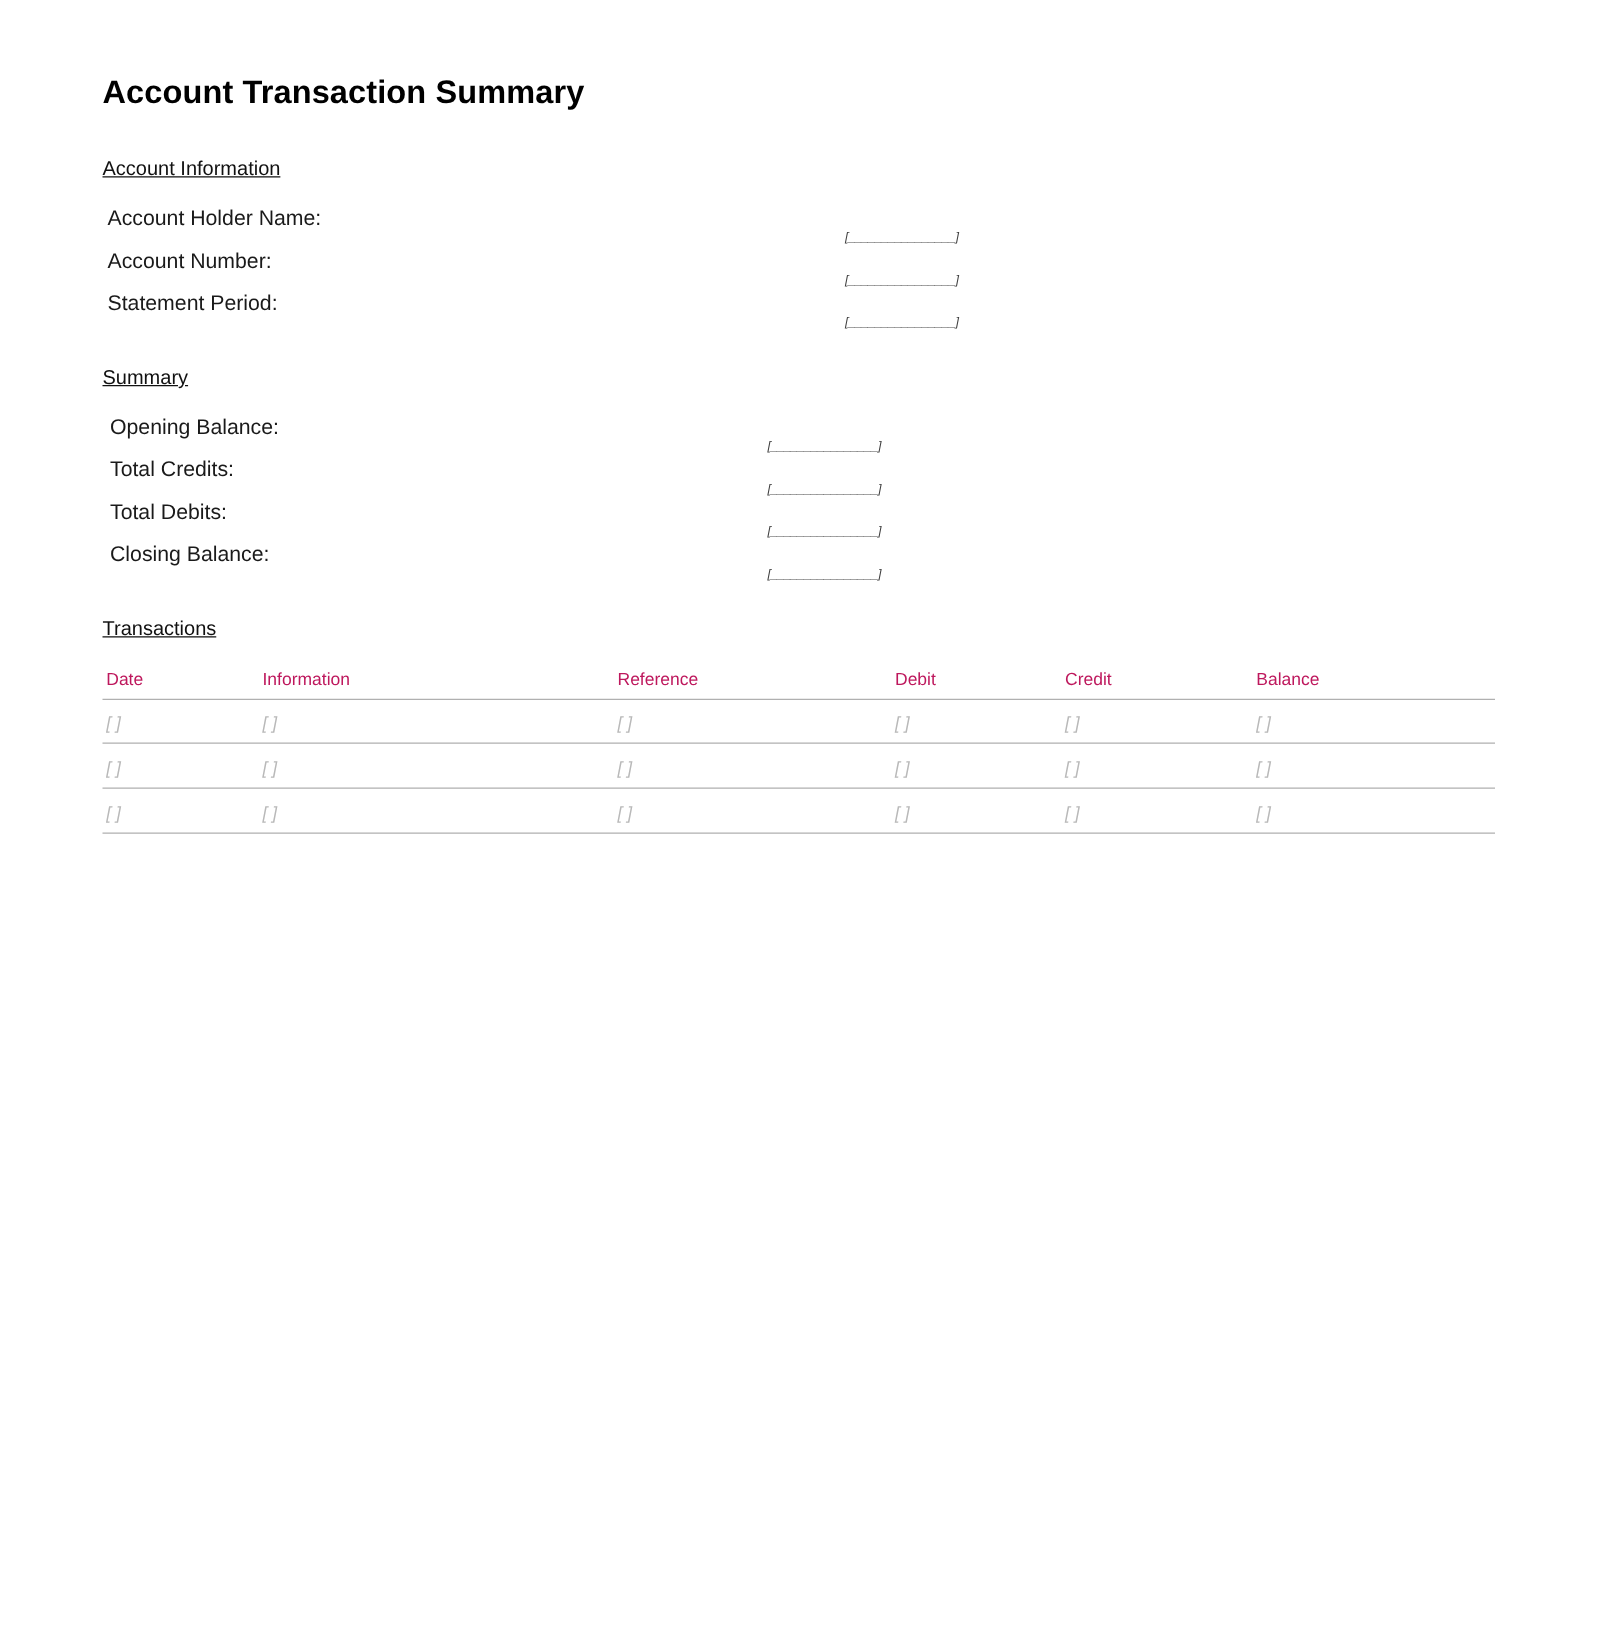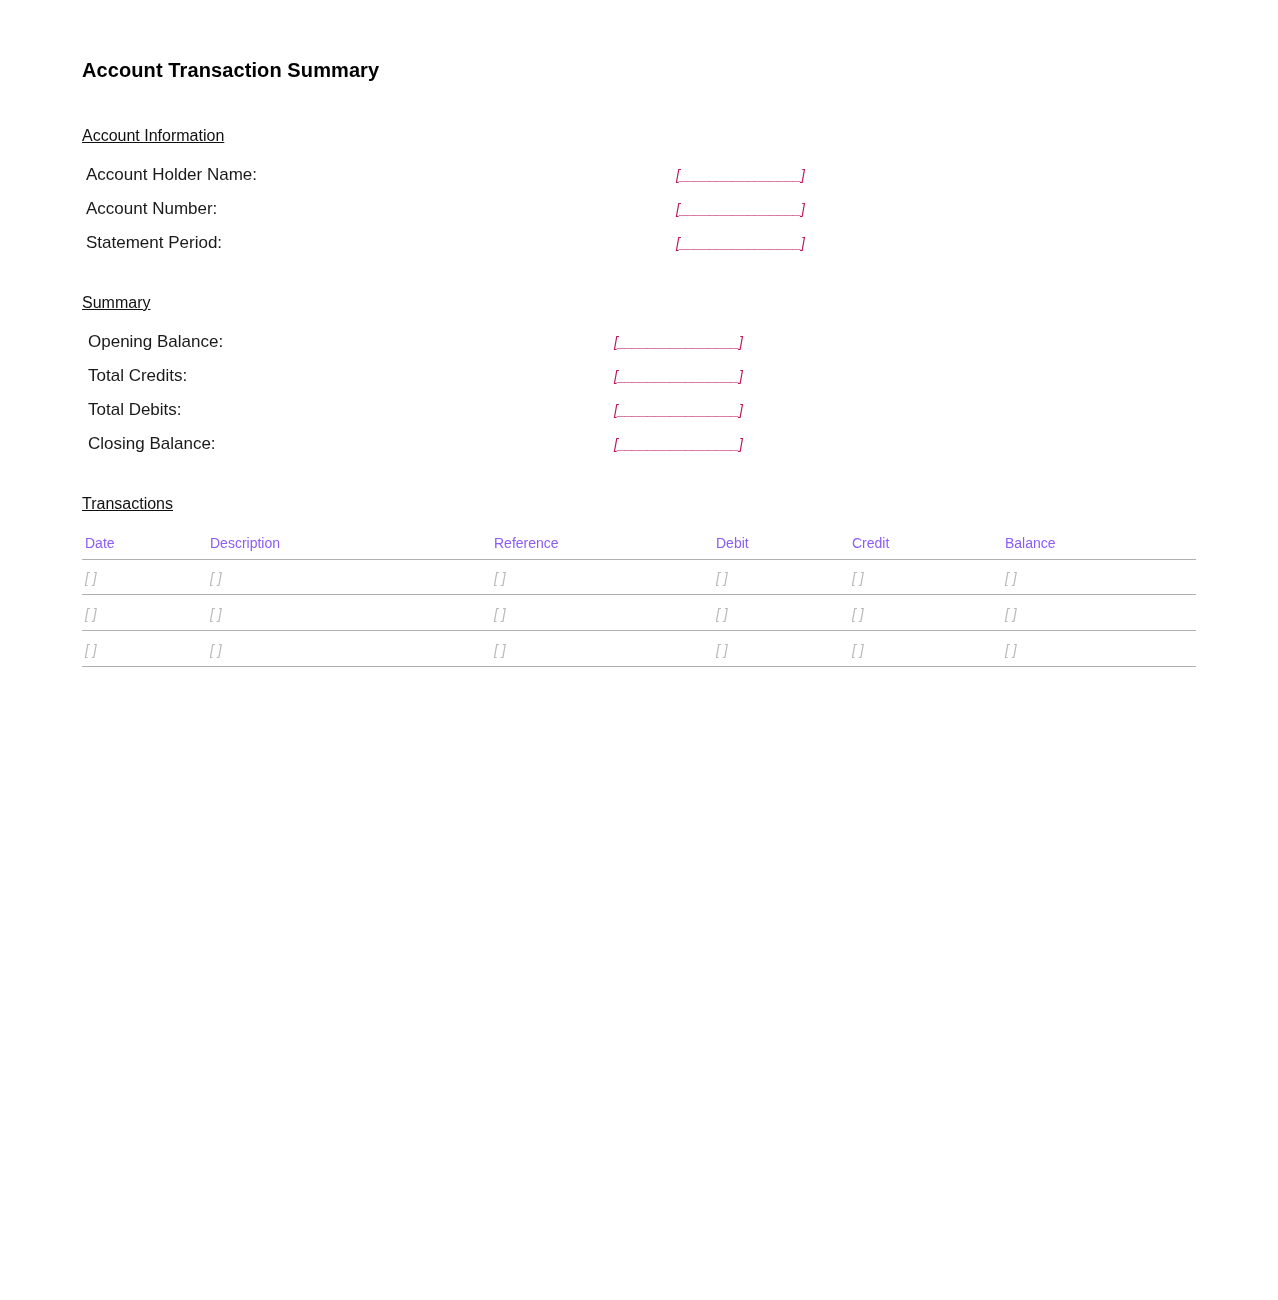--- a/index.html
+++ b/index.html
@@ -25,21 +25,21 @@
     height: 1300px;
     box-sizing: border-box;
     padding: 0;
   }
 
   
   .doc-title {
     position: absolute;
     left: 82px;
     top: 58px;
-    font-size: 20px;
+    font-size: 26px;
     font-weight: bold;
     letter-spacing: 0.1px;
     color: #000;
     line-height: 1.2;
     white-space: nowrap;
   }
 
   
   .section-heading {
     position: absolute;
@@ -67,24 +67,24 @@
     left: 0;
     top: 0;
     font-size: 17px;
     font-weight: normal;
     color: #1a1a1a;
     line-height: 20px;
     white-space: nowrap;
   }
   .field-blank {
     position: absolute;
-    top: 0;
-    font-size: 14px;
+    top: 16px;
+    font-size: 10px;
     font-style: italic;
-    color: #be185d;
+    color: #404040;
     line-height: 20px;
     white-space: nowrap;
     letter-spacing: -0.2px;
   }
 
   
   .ai-row { left: 86px; }
   .ai-row .field-blank { left: 590px; }
   #ai-row-0 { top: 165px; }
   #ai-row-1 { top: 199px; }
@@ -107,21 +107,21 @@
   }
   .txn-head {
     position: relative;
     height: 26px;
   }
   .txn-head .cell {
     position: absolute;
     top: 0;
     font-size: 14px;
     font-weight: normal;
-    color: #8b5cf6;
+    color: #be185d;
     line-height: 20px;
     white-space: nowrap;
   }
   .rule {
     position: absolute;
     left: 0;
     width: 1114px;
     height: 1px;
     background: #b0b0b0;
   }
@@ -192,21 +192,21 @@
     <span class="field-label">Closing Balance:</span>
     <span class="field-blank">[________________]</span>
   </div>
 
   <div class="section-heading" id="sec-transactions">Transactions</div>
 
   <div class="txn-table">
 
     <div class="txn-head">
       <span class="cell col-0">Date</span>
-      <span class="cell col-1">Description</span>
+      <span class="cell col-1">Information</span>
       <span class="cell col-2">Reference</span>
       <span class="cell col-3">Debit</span>
       <span class="cell col-4">Credit</span>
       <span class="cell col-5">Balance</span>
       <div class="rule" style="top:26px;"></div>
     </div>
 
     <div class="txn-row" style="margin-top:1px;">
       <span class="cell col-0">[ ]</span>
       <span class="cell col-1">[ ]</span>

